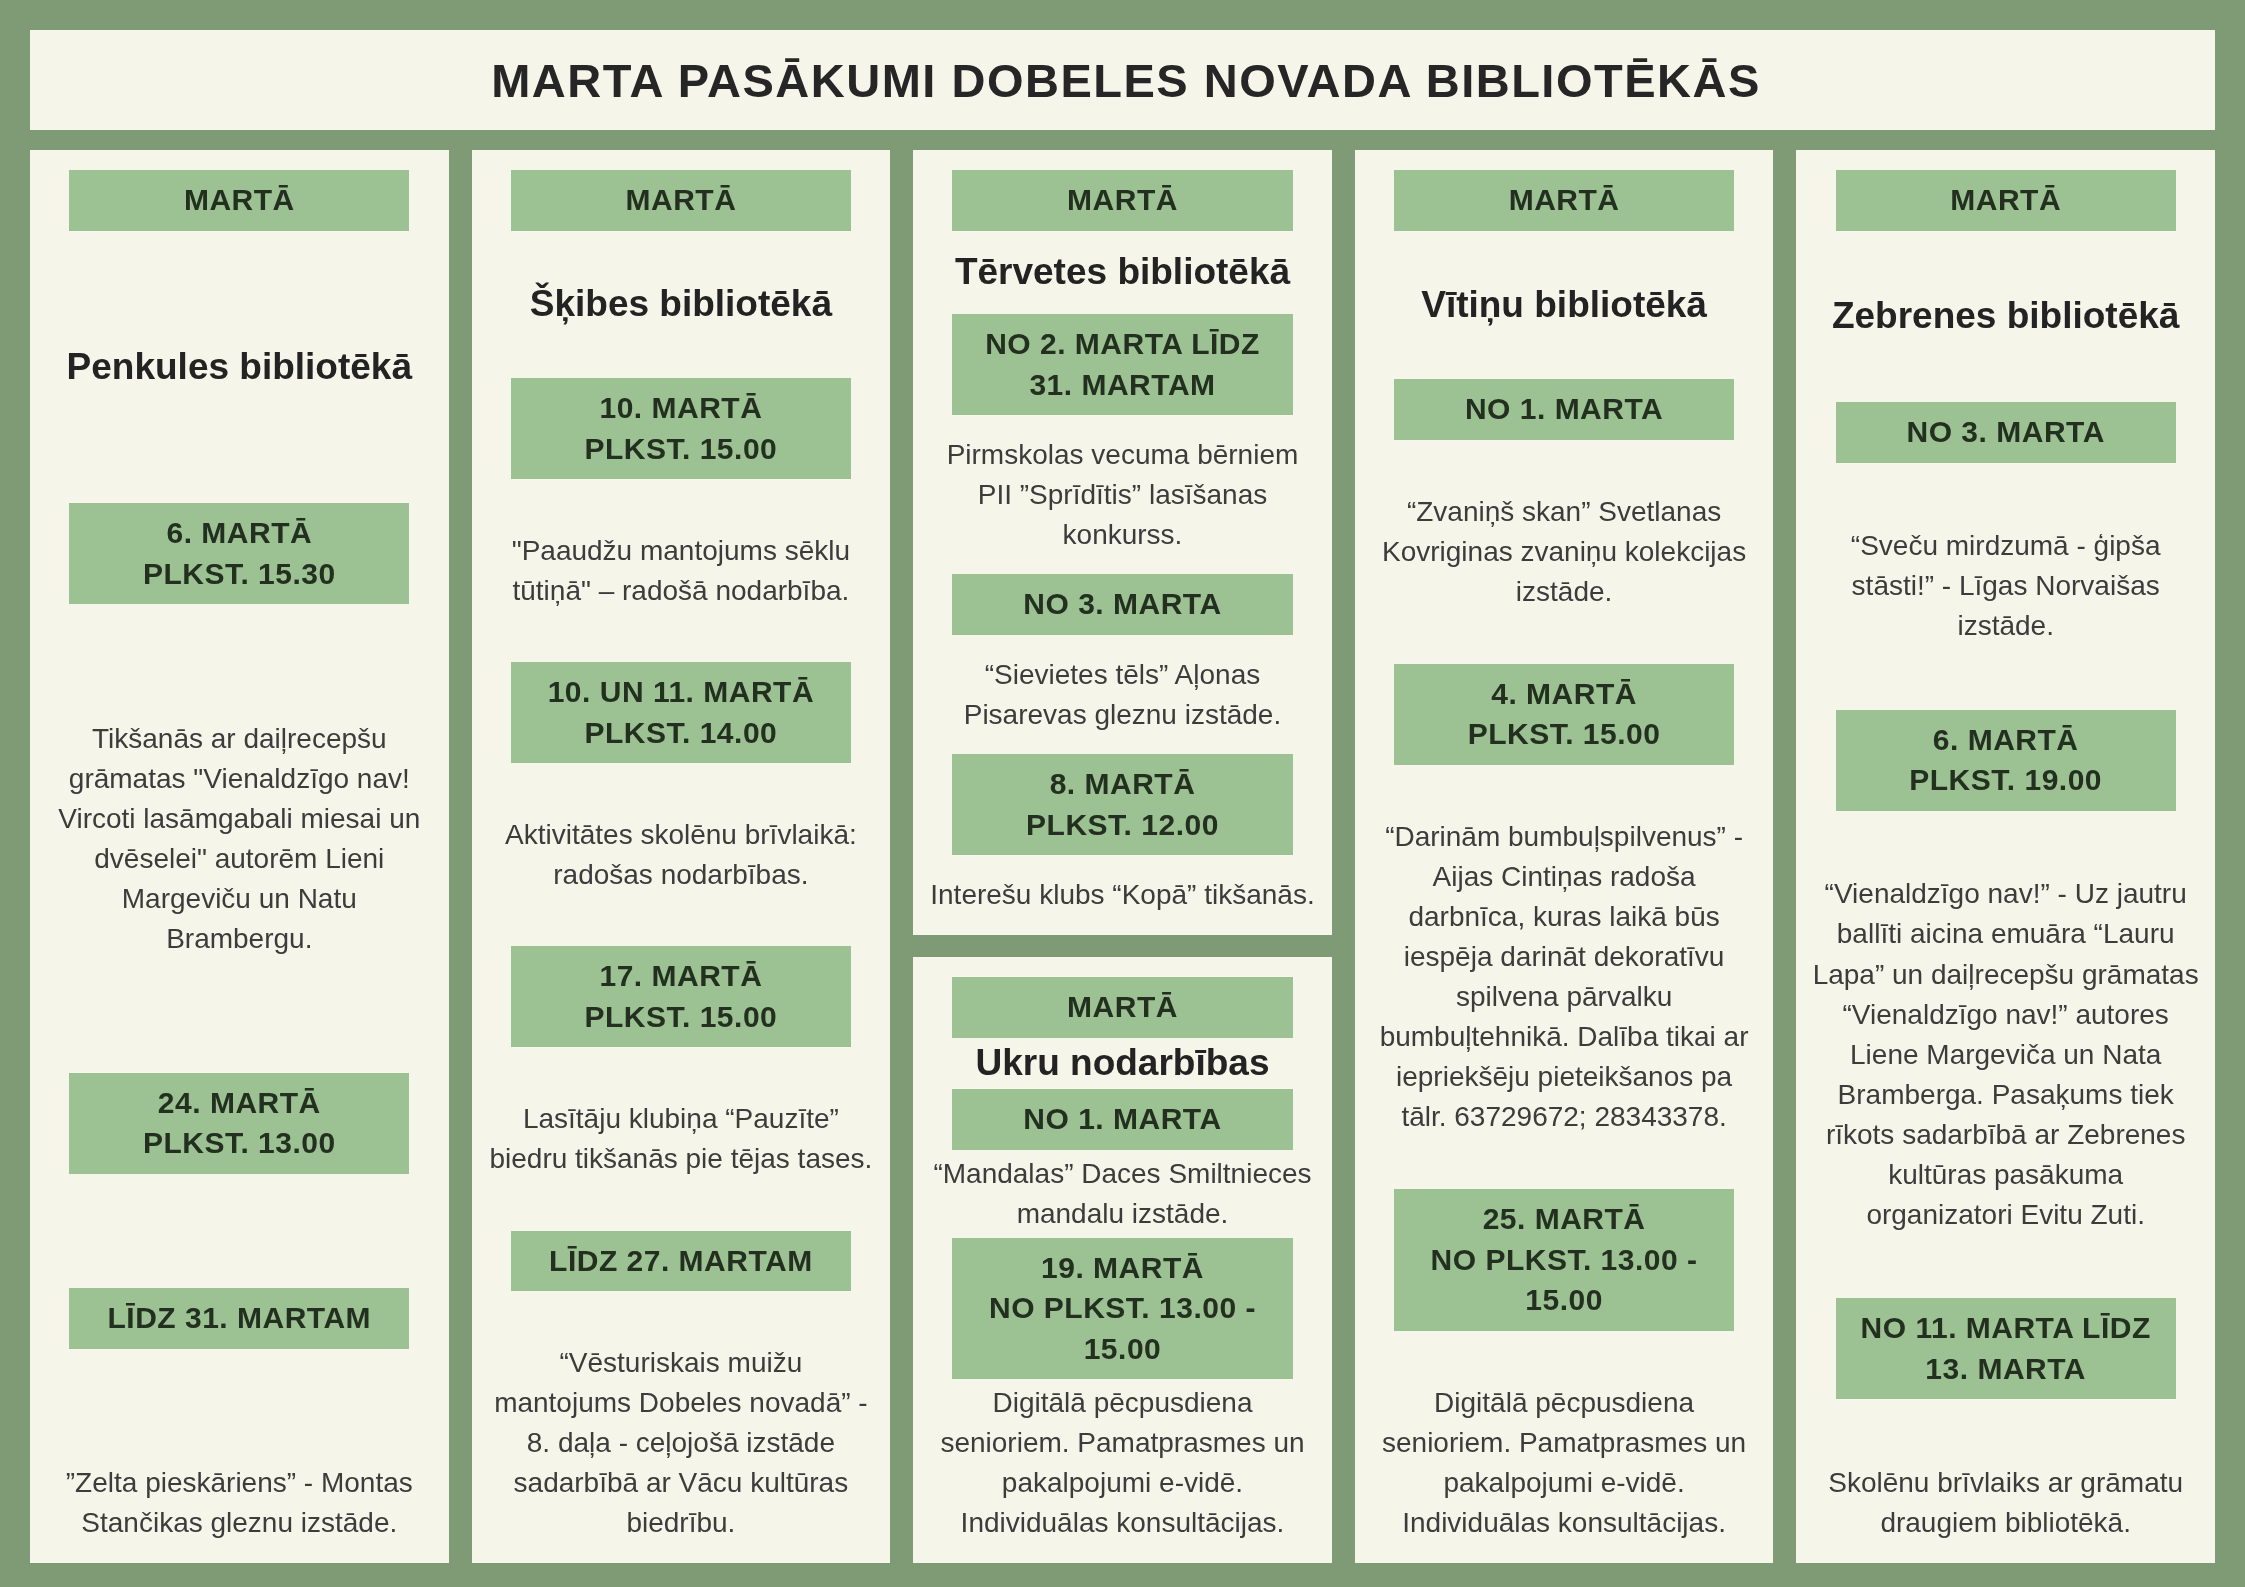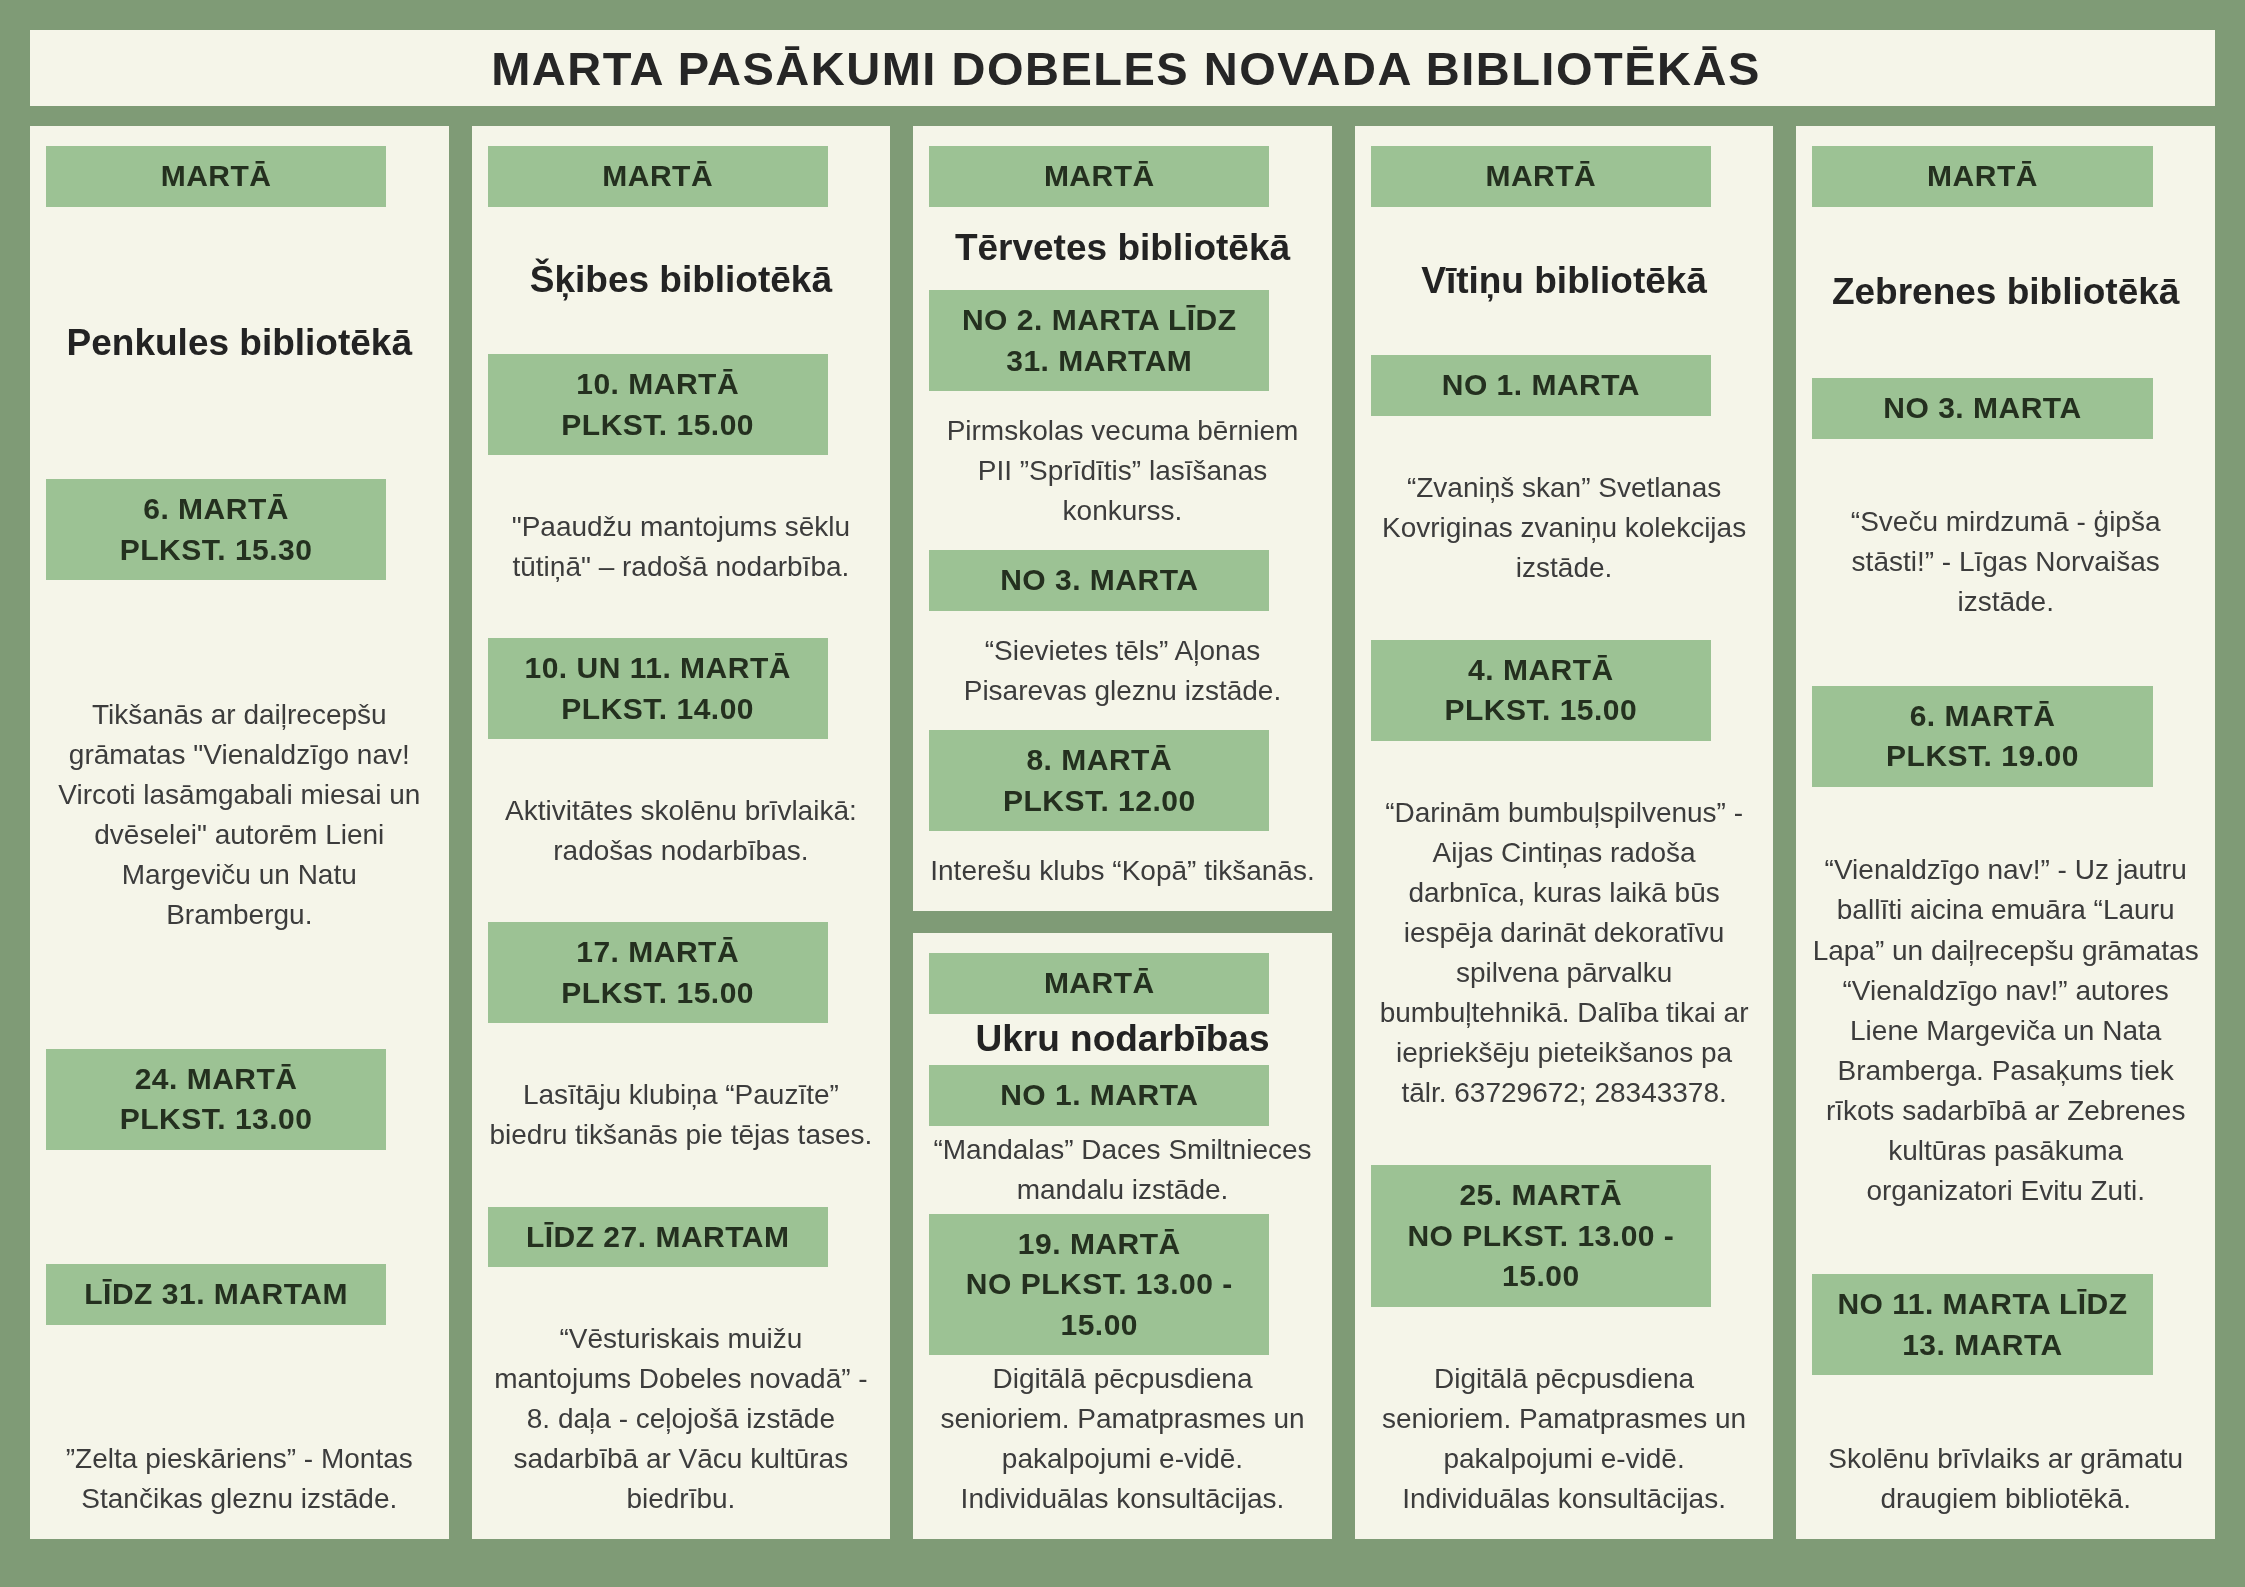--- a/index.html
+++ b/index.html
@@ -5,40 +5,40 @@
   * { margin:0; padding:0; box-sizing:border-box; }
   html,body { width:2245px; height:1587px; }
   body { font-family:"Liberation Sans", sans-serif; }
 
   .page {
     width:2245px; height:1587px;
     background:#7f9b76;
     padding:30px 30px 0 30px;
   }
   .title-bar {
-    height:76px;
+    height:100px;
     background:#f5f5e9;
     display:flex; align-items:center; justify-content:center;
     margin-bottom:20px;
     padding-left:7px;
   }
   .page-title {
     font-size:47px; font-weight:800; letter-spacing:1.5px;
     color:#262626; text-align:center;
   }
   .columns {
     display:flex; gap:23px; height:1413px;
   }
   .column { flex:1; display:flex; flex-direction:column; gap:22px; min-width:0; }
 
   .card {
     background:#f5f5e9;
     flex:1;
     display:flex; flex-direction:column;
-    justify-content:space-between; 
+    justify-content:space-between; align-items:center;
     padding:20px 16px;
     overflow:hidden;
   }
   .card.h-a { flex:0 0 785px; }
   .card.h-b { flex:1; }
 
   .badge {
     background:#9cc294;
     width:88%;
     text-align:center;

